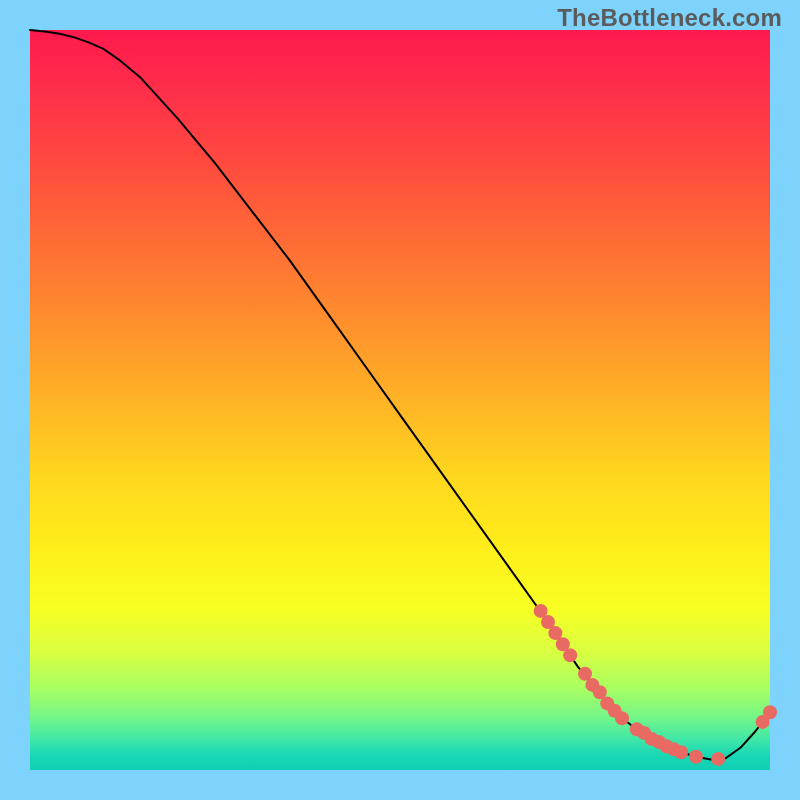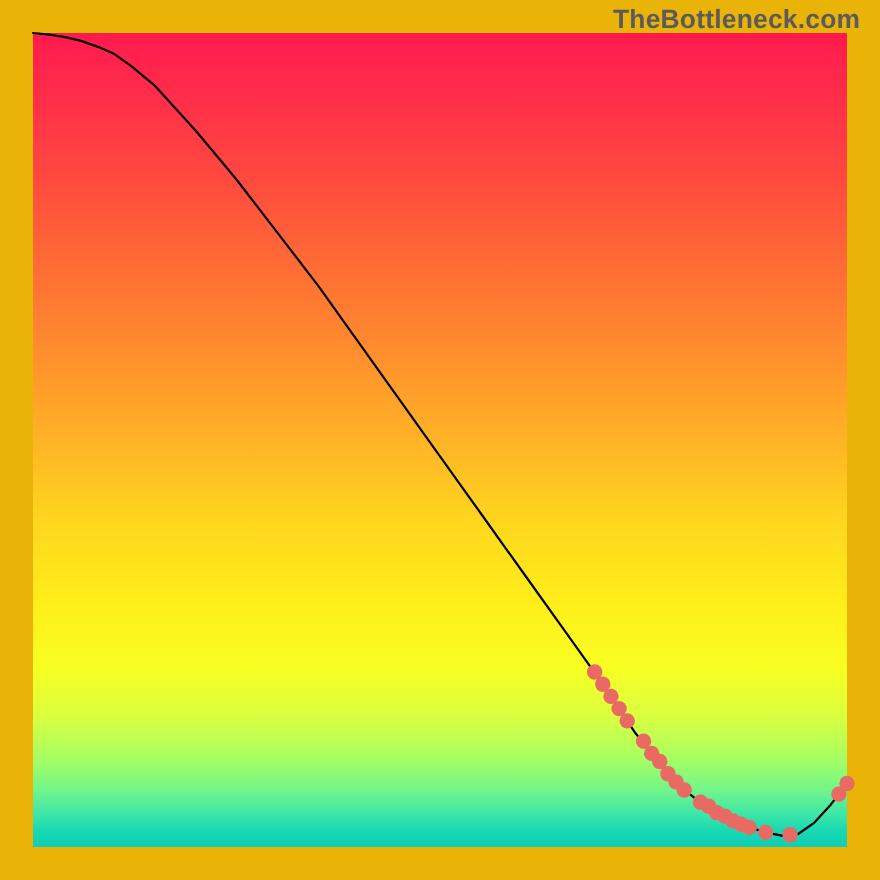--- a/index.html
+++ b/index.html
@@ -8,21 +8,21 @@
     width: 800px;
     height: 800px;
     background: #000;
     overflow: hidden;
     font-family: Arial, Helvetica, sans-serif;
   }
   .frame {
     position: relative;
     width: 800px;
     height: 800px;
-    background: #eab308;
+    background: #7dd3fc;
   }
   .watermark {
     position: absolute;
     top: 4px;
     right: 18px;
     color: #5b5b5b;
     font-size: 24px;
     font-weight: 600;
     letter-spacing: 0.2px;
     user-select: none;

